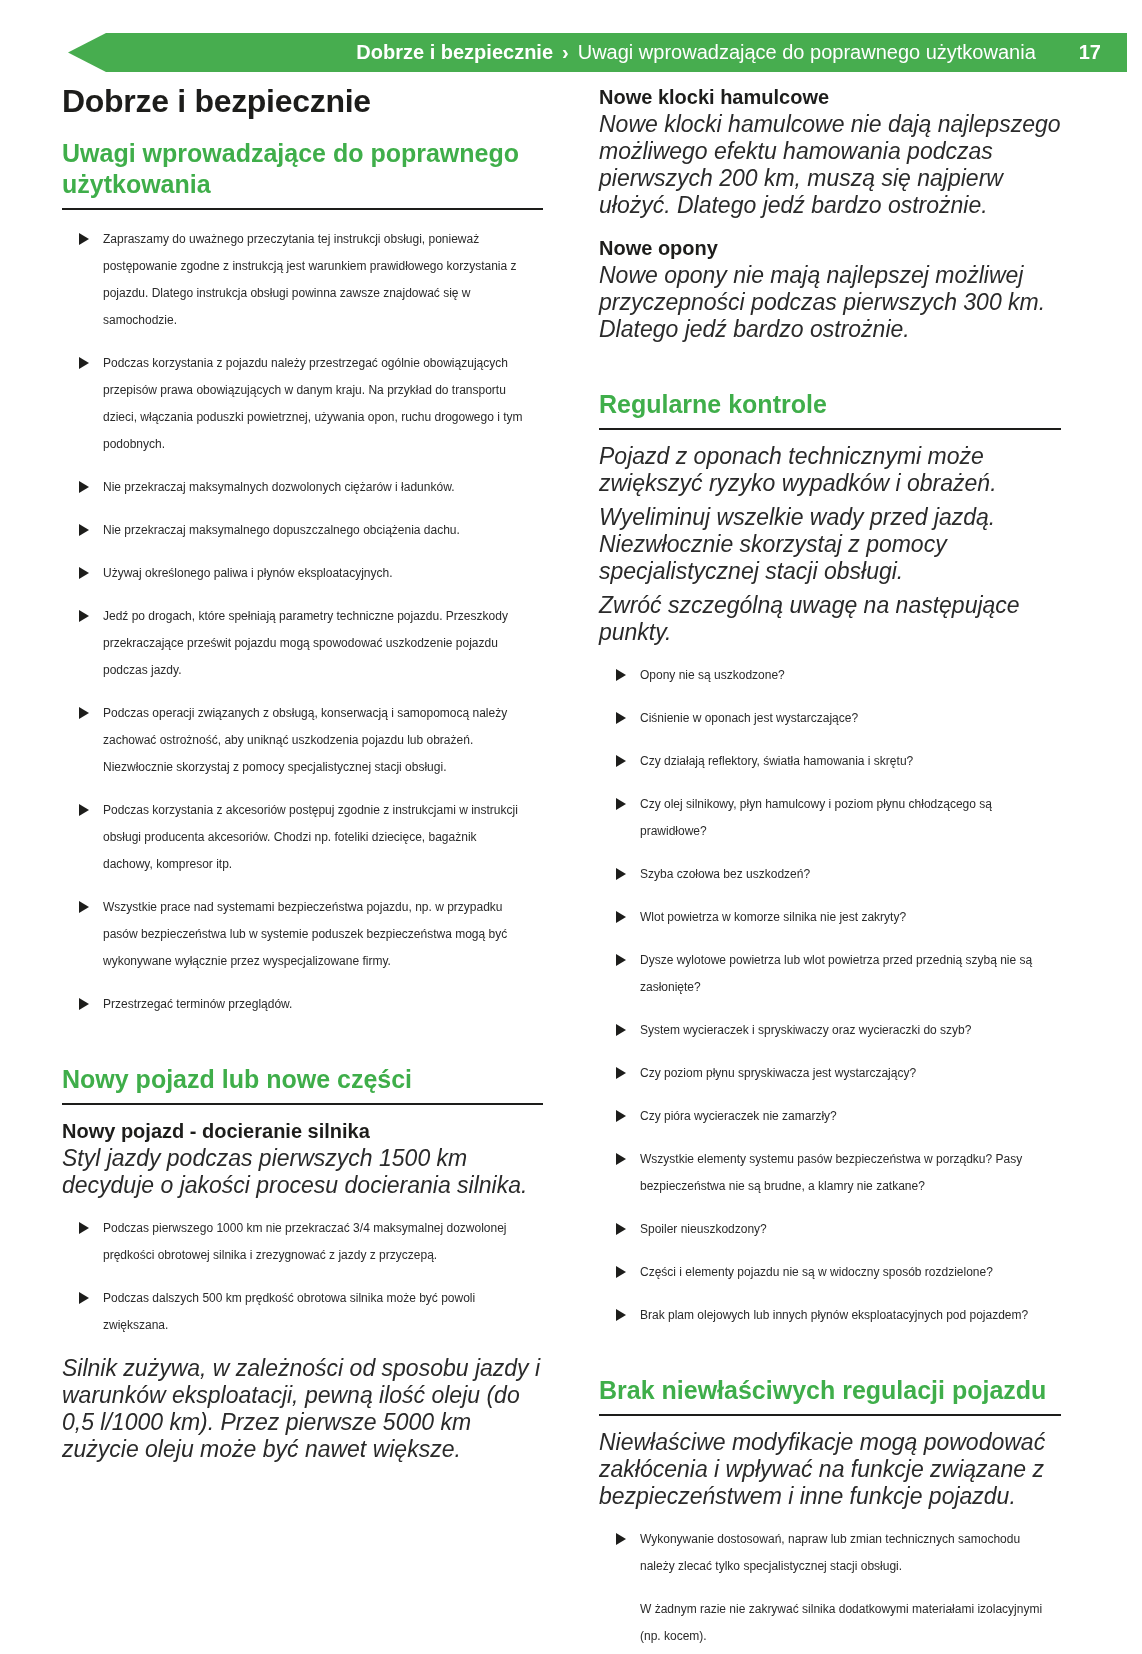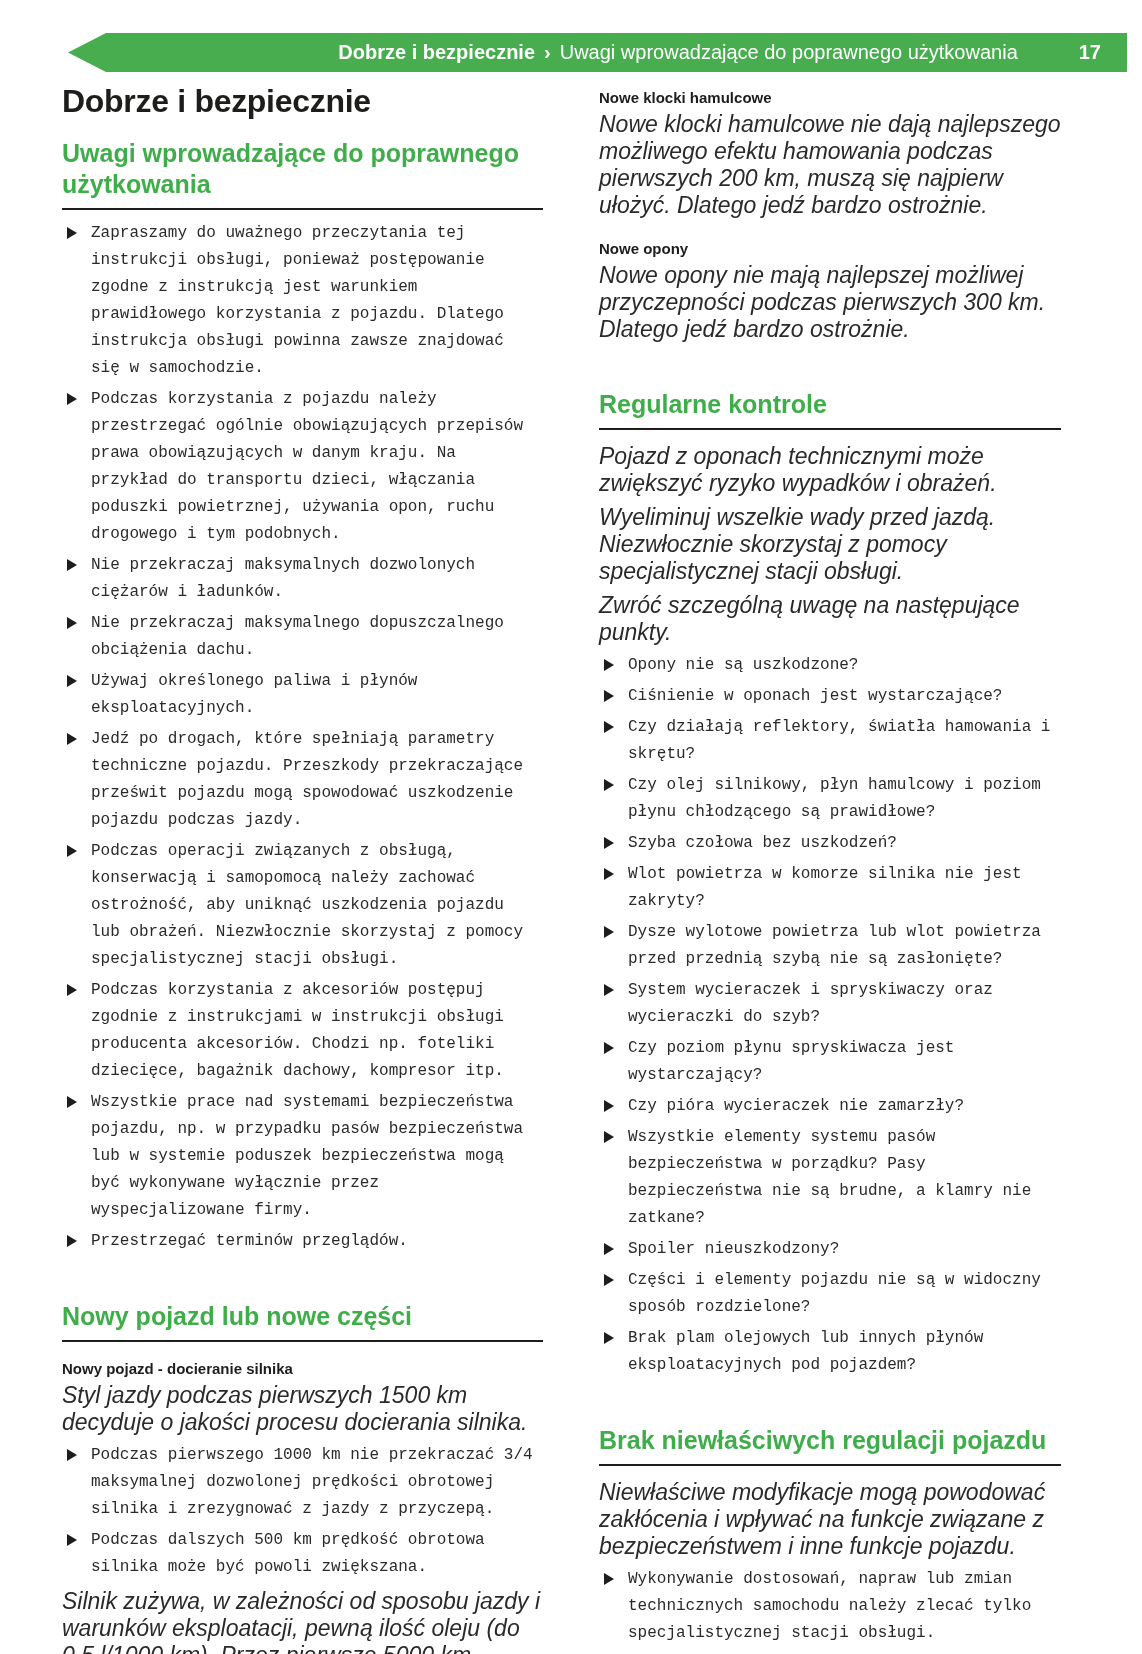--- a/index.html
+++ b/index.html
@@ -13,21 +13,21 @@
   .header-bar{
     position:absolute;left:68px;top:33px;width:1059px;height:39px;
     background:#47ad4f;
     clip-path:polygon(38px 0, 100% 0, 100% 100%, 38px 100%, 0 50%);
     display:flex;align-items:center;justify-content:flex-end;
     padding-right:0;box-sizing:border-box;
     color:#ffffff;font-size:20px;line-height:39px;white-space:nowrap;
   }
   .header-bar .crumb-bold{font-weight:bold;}
   .header-bar .crumb-sep{margin:0 9px;font-weight:bold;}
-  .header-bar .page-num{font-weight:bold;margin-left:61px;margin-right:26px;}
+  .header-bar .page-num{font-weight:bold;margin-left:43px;margin-right:26px;}
   
   .content{
     position:absolute;left:62px;top:84px;width:1018px;
     display:flex;gap:56px;
   }
   .col{width:481px;box-sizing:border-box;}
   .col-right{width:462px;}
   .col > :first-child{margin-top:0;}
   
   h1.chapter-title{
@@ -35,29 +35,29 @@
     color:#1d1d1b;letter-spacing:-0.3px;
   }
   h2.section-heading{
     margin:0;font-size:25px;line-height:31px;font-weight:bold;
     color:#3fae4a;padding-bottom:8px;border-bottom:2px solid #1d1d1b;
   }
   .section{margin-top:46px;}
   .section h2.section-heading + *{margin-top:13px;}
   .section h2.section-heading + ul{margin-top:10px;}
   h3.subheading{
-    margin:16px 0 0 0;font-size:15px;line-height:27px;font-weight:bold;color:#1d1d1b;
+    margin:16px 0 0 0;font-size:20px;line-height:27px;font-weight:bold;color:#1d1d1b;
   }
   
   p{margin:7px 0 0 0;font-size:23px;line-height:27px;font-style:italic;}
   h3.subheading + p{margin-top:0;}
   ul.bullets{list-style:none;margin:6px 0 0 0;padding:0;}
   ul.bullets li{
-    position:relative;padding-left:25px;margin:4px;
-    font-size:16px;line-height:27px;font-family:Liberation Mono, monospace;
+    position:relative;padding-left:25px;margin:16px;
+    font-size:12px;line-height:27px;
   }
   .tri{
     position:absolute;left:1px;top:7px;width:0;height:0;
     border-left:10px solid #1d1d1b;
     border-top:6px solid transparent;
     border-bottom:6px solid transparent;
   }
 </style>
 </head>
 <body>

